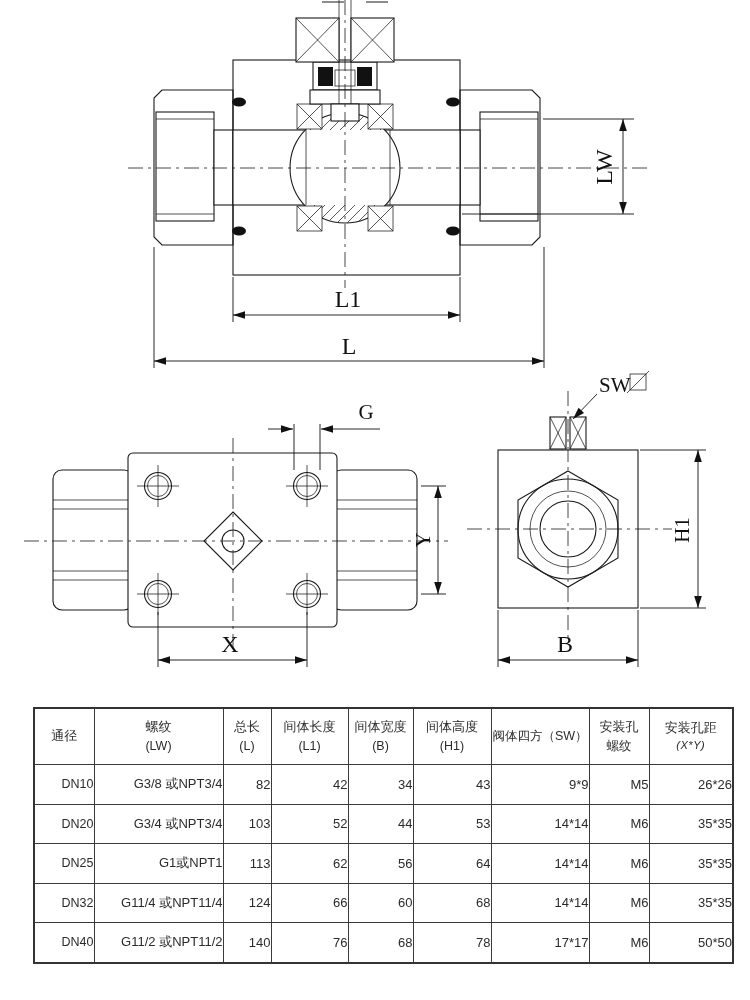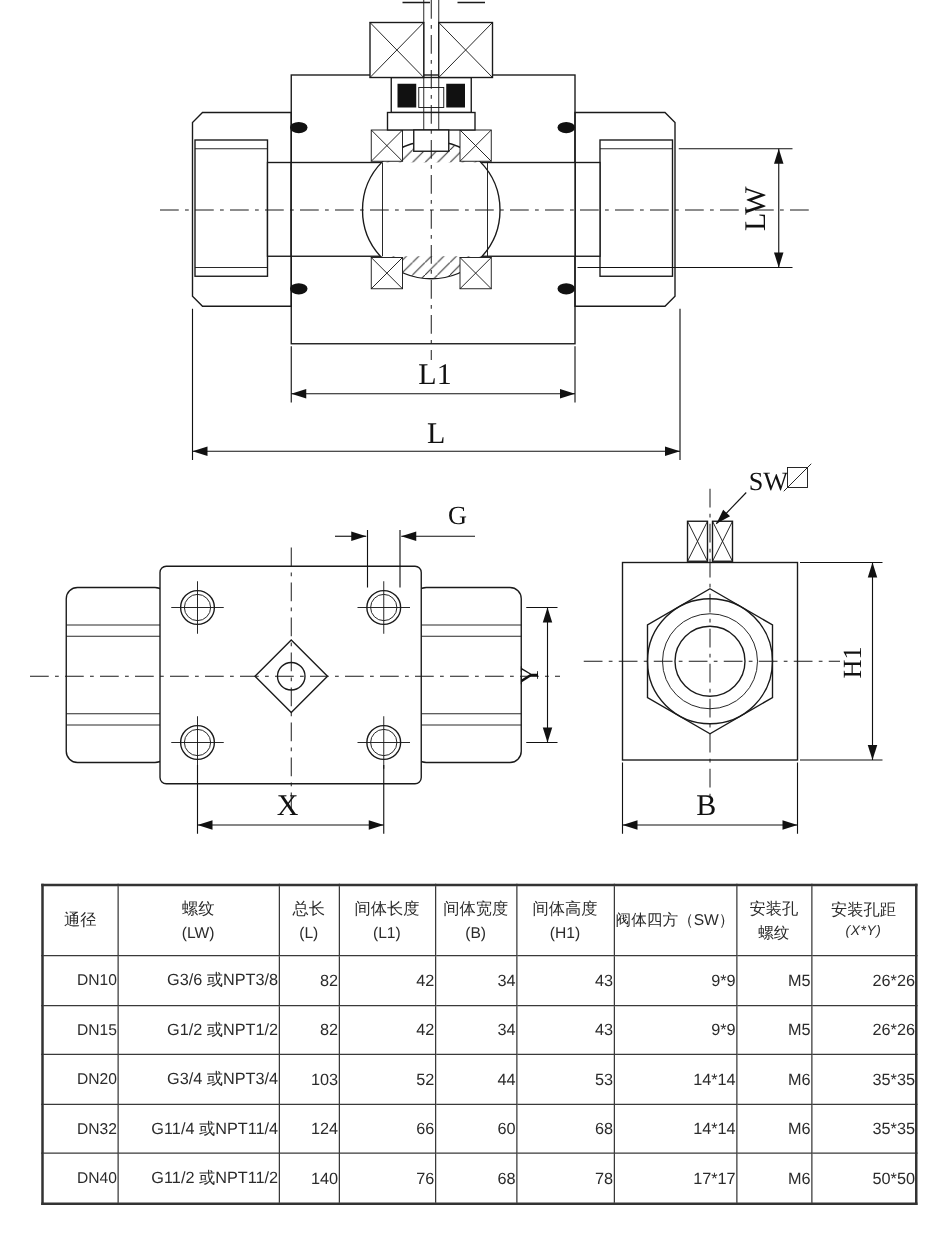--- a/index.html
+++ b/index.html
@@ -260,52 +260,52 @@
           </th>
           <th>
             <div class="h1">安装孔距</div>
             <div class="h2">(X*Y)</div>
           </th>
         </tr>
   </thead>
   <tbody>
         <tr>
           <td>DN10</td>
-          <td>G3/6 或NPT3/8</td>
-          <td>82</td>
-          <td>42</td>
-          <td>34</td>
-          <td>43</td>
-          <td>9*9</td>
-          <td>M5</td>
-          <td>26*26</td>
-        </tr>
-        <tr>
-          <td>DN15</td>
-          <td>G1/2 或NPT1/2</td>
+          <td>G3/8 或NPT3/4</td>
           <td>82</td>
           <td>42</td>
           <td>34</td>
           <td>43</td>
           <td>9*9</td>
           <td>M5</td>
           <td>26*26</td>
         </tr>
         <tr>
           <td>DN20</td>
           <td>G3/4 或NPT3/4</td>
           <td>103</td>
           <td>52</td>
           <td>44</td>
           <td>53</td>
           <td>14*14</td>
           <td>M6</td>
           <td>35*35</td>
         </tr>
         <tr>
+          <td>DN25</td>
+          <td>G1或NPT1</td>
+          <td>113</td>
+          <td>62</td>
+          <td>56</td>
+          <td>64</td>
+          <td>14*14</td>
+          <td>M6</td>
+          <td>35*35</td>
+        </tr>
+        <tr>
           <td>DN32</td>
           <td>G11/4 或NPT11/4</td>
           <td>124</td>
           <td>66</td>
           <td>60</td>
           <td>68</td>
           <td>14*14</td>
           <td>M6</td>
           <td>35*35</td>
         </tr>

